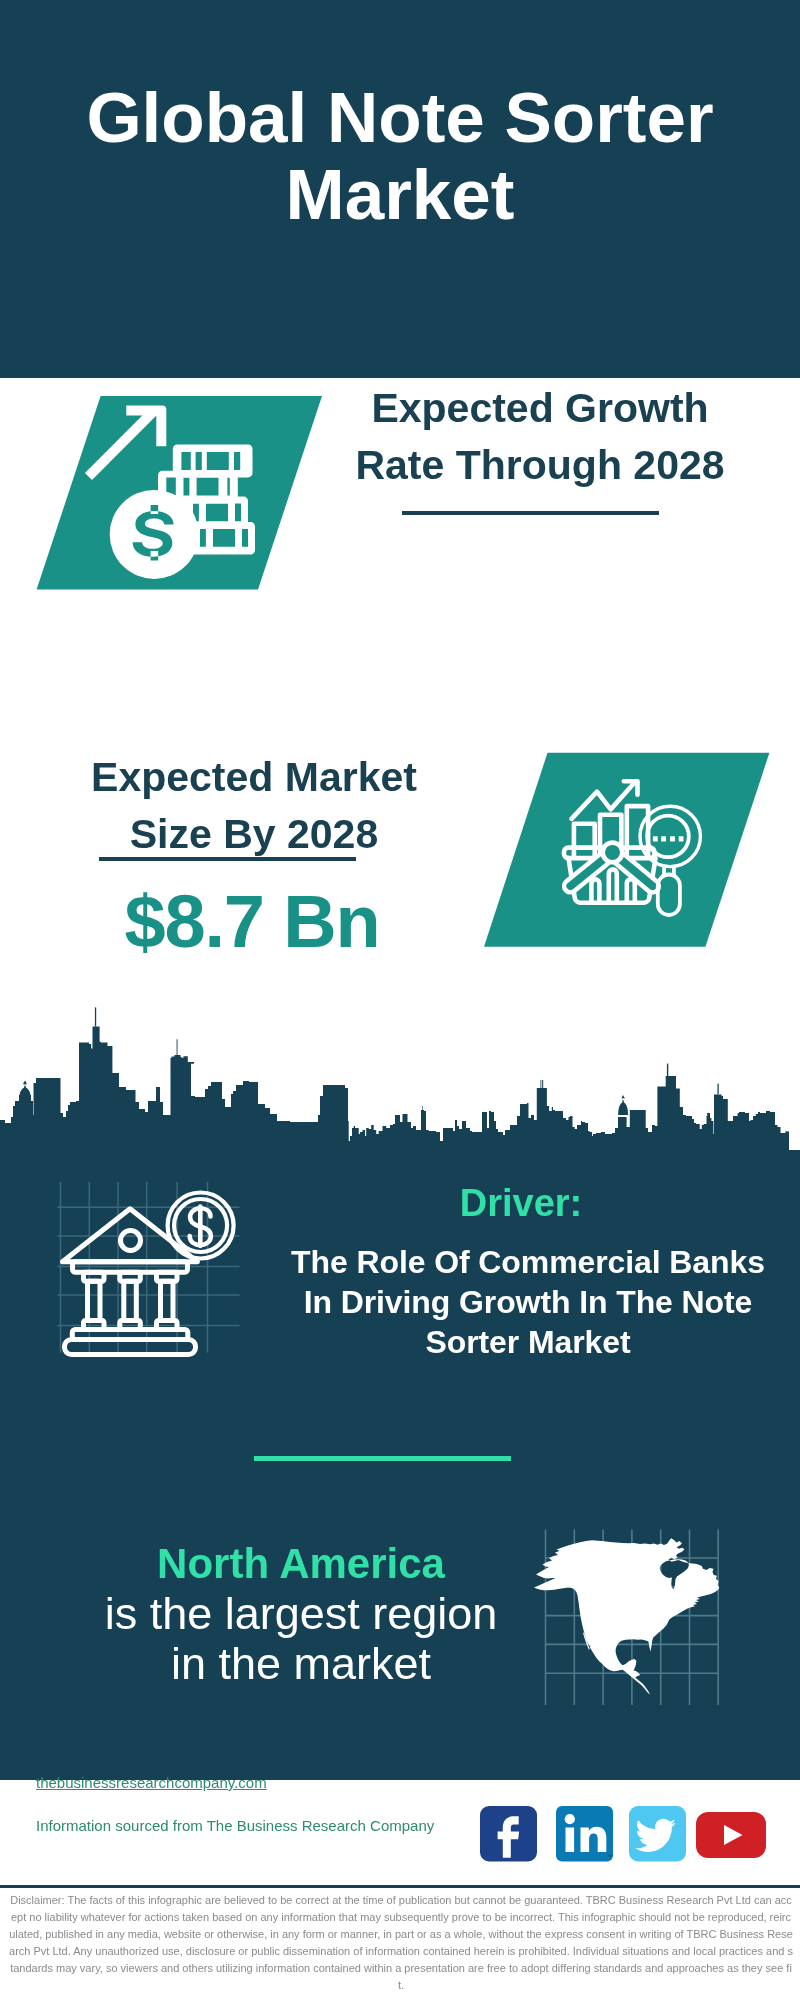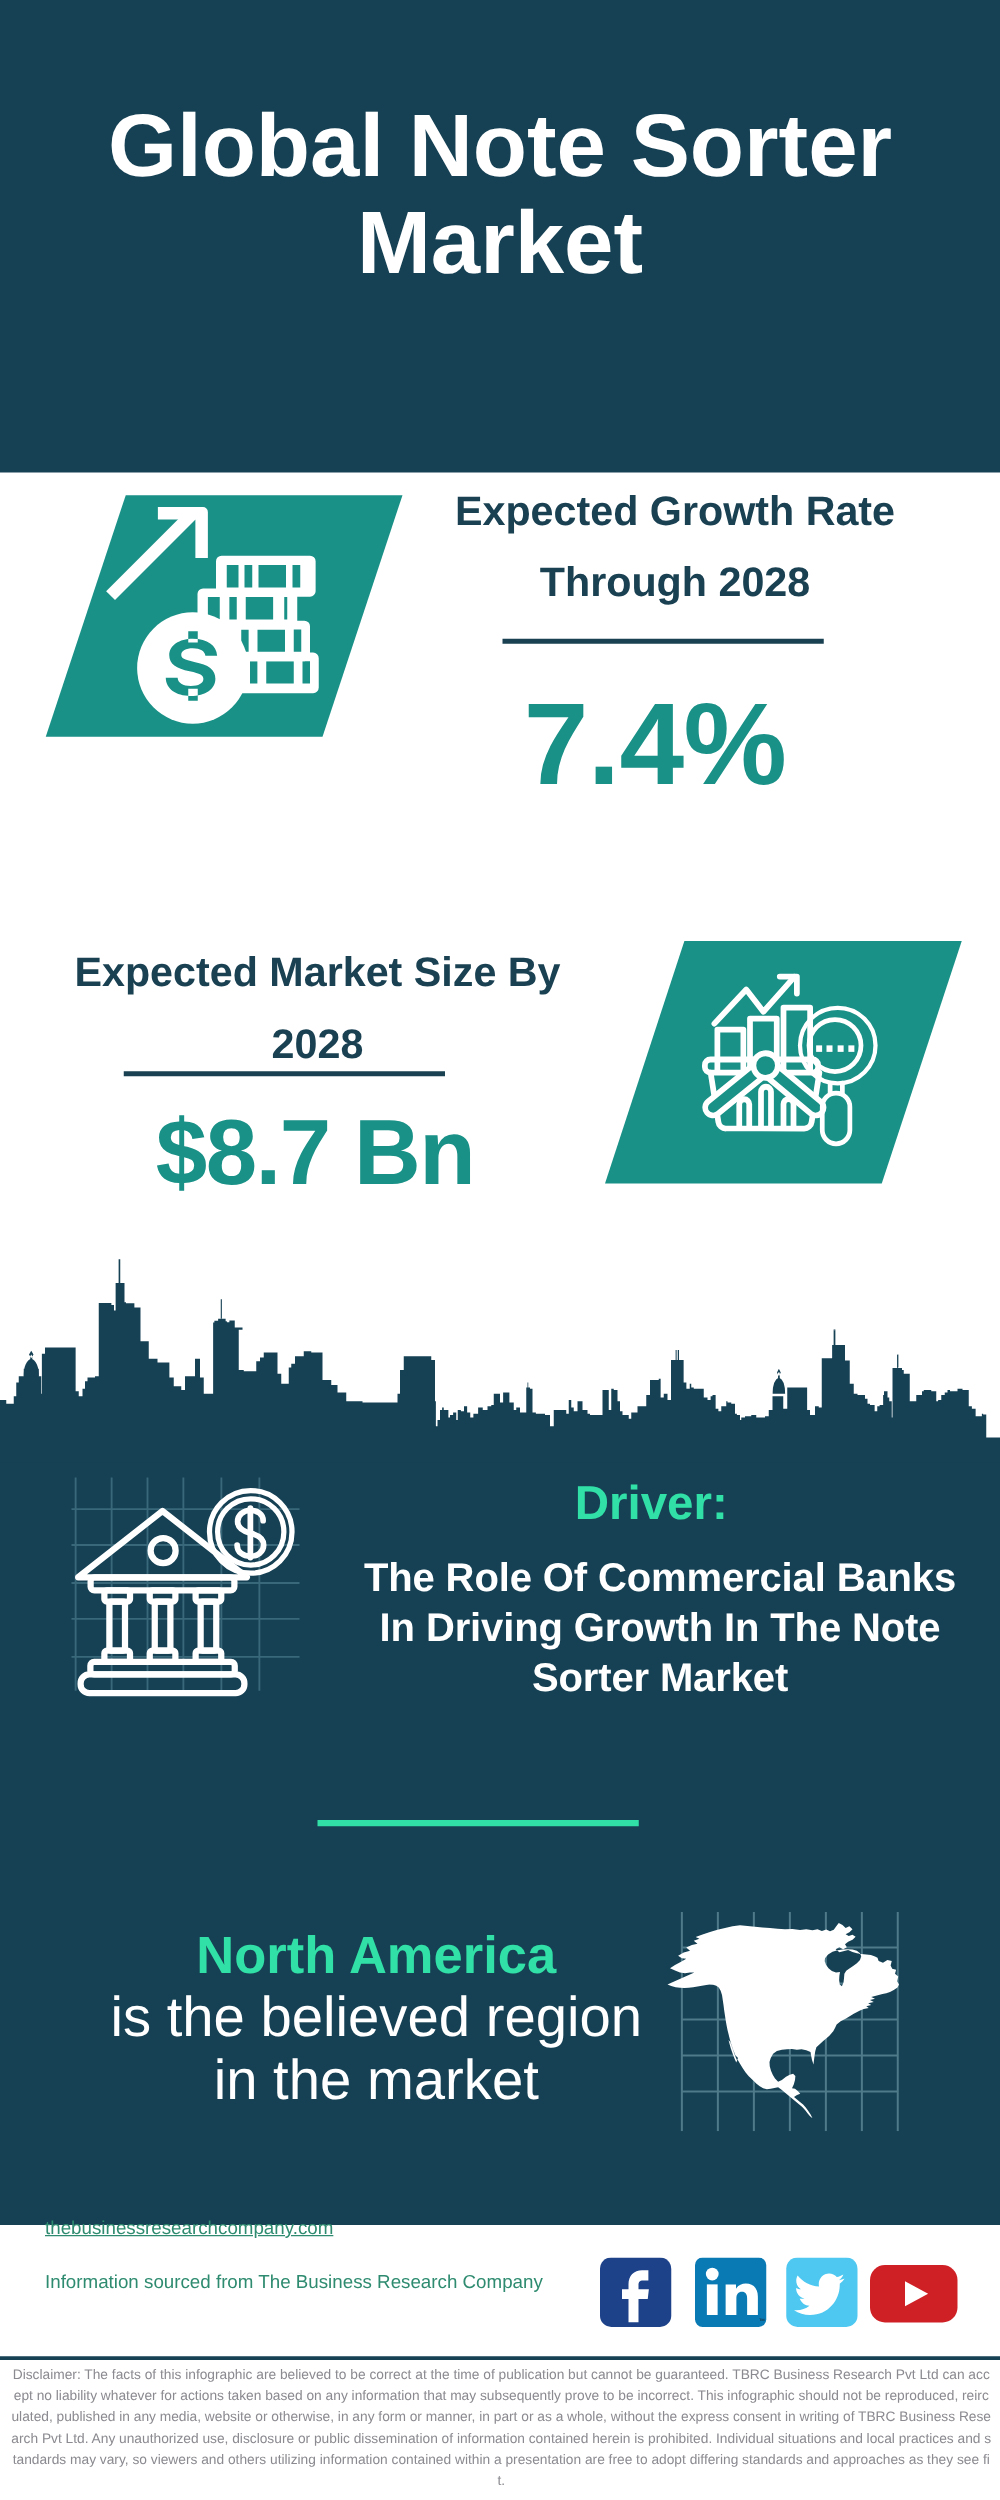--- a/index.html
+++ b/index.html
@@ -10,21 +10,21 @@
   
   .header { position:absolute; left:0; top:0; width:800px; height:378px; background:#164154; }
   .header-title { position:absolute; left:83px; top:79px; width:634px; text-align:center;
     color:#ffffff; font-size:71px; font-weight:bold; line-height:77px; }
 
   
   .para { position:absolute; }
   .para svg { display:block; }
 
   
-  .stat-title { position:absolute; color:#1a4152; font-weight:bold; font-size:33px;
+  .stat-title { position:absolute; color:#1a4152; font-weight:bold; font-size:41px;
     line-height:57px; text-align:center; }
   .stat-rule { position:absolute; height:4px; background:#1a4152; }
   .stat-value { position:absolute; color:#199187; font-weight:bold; text-align:center; }
 
   
   .dark-sec { position:absolute; left:0; top:1150px; width:800px; height:630px; background:#164154; }
   .skyline { position:absolute; left:0; top:1005px; width:800px; height:165px; display:block; }
 
   
   .drv-label { position:absolute; color:#31E0A7; font-weight:bold; font-size:38px; line-height:40px;
@@ -78,21 +78,20 @@
 
         <circle cx="124.2" cy="146.4" r="44.5" fill="#ffffff"></circle>
         <path fill="#199187" d="M120.6,117.0 h7.6 v9.0 h-7.6 z M120.6,163.0 h7.6 v9.5 h-7.6 z
           M124.3,123.0 c-11.0,0 -18.9,5.4 -18.9,13.2 c0,7.1 5.5,10.6 16.3,12.8 c8.6,1.8 11.0,3.3 11.0,6.2 c0,3.4 -3.9,5.6 -10.0,5.6 c-6.5,0 -10.4,-2.5 -10.6,-6.6 h-9.5 c0.2,8.8 7.9,14.5 20.0,14.5 c11.9,0 19.7,-5.6 19.7,-13.8 c0,-7.4 -5.3,-11.1 -16.9,-13.4 c-8.2,-1.7 -10.4,-3.0 -10.4,-5.7 c0,-3.2 3.7,-5.2 9.3,-5.2 c5.9,0 9.6,2.3 10.0,6.0 h9.4 c-0.5,-8.2 -7.7,-13.6 -19.4,-13.6 z"></path>
       </g>
     </svg>
   </div>
 
   <div class="stat-title" style="left:340px; top:380px; width:400px;">Expected Growth Rate Through 2028</div>
   <div class="stat-rule" style="left:402px; top:511px; width:257px;"></div>
-  <div class="stat-value" style="left:324px; top:547px; width:400px; font-size:93px; line-height:96px; letter-spacing:-0.5px;">7.4%</div>
 
   <div class="stat-title" style="left:54px; top:749px; width:400px;">Expected Market Size By 2028</div>
   <div class="stat-rule" style="left:99px; top:857px; width:257px;"></div>
   <div class="stat-value" style="left:52px; top:882px; width:400px; font-size:74px; line-height:80px; letter-spacing:-1.2px;">$8.7 Bn</div>
 
   <div class="para" style="left:480px; top:745px; width:300px; height:210px;">
     <svg width="300" height="210" viewBox="0 0 300 210">
       <polygon points="67.5,7.8 289.4,7.8 225.4,201.8 4,201.8" fill="#199187"></polygon>
       <g fill="none" stroke="#ffffff" stroke-width="4.6" stroke-linecap="round" stroke-linejoin="round">
 
@@ -189,21 +188,21 @@
       <line x1="155.3" y1="31.5" x2="155.3" y2="71"></line>
       <path d="M165.5,41.5 c0,-5.3 -4.6,-8.2 -10.2,-8.2 c-5.6,0 -10.2,3.7 -10.2,8.9 c0,5.2 4.0,7.7 10.2,9.3 c6.2,1.6 10.6,4.0 10.6,9.5 c0,5.4 -4.8,9.0 -10.6,9.0 c-5.8,0 -10.6,-3.2 -10.6,-8.9"></path>
     </g>
   </svg>
 
   <div class="drv-label" style="left:281px; top:1183px; width:480px;">Driver:</div>
   <div class="drv-text" style="left:288px; top:1242px; width:480px;">The Role Of Commercial Banks In Driving Growth In The Note Sorter Market</div>
   <div class="sep" style="left:254px; top:1456px; width:257px;"></div>
 
   <div class="reg-name" style="left:61px; top:1542px; width:480px;">North America</div>
-  <div class="reg-text" style="left:61px; top:1592px; width:480px;">is the believed region</div>
+  <div class="reg-text" style="left:61px; top:1592px; width:480px;">is the largest region</div>
   <div class="reg-text" style="left:61px; top:1642px; width:480px;">in the market</div>
 
   <svg width="200" height="190" viewBox="0 0 200 190" style="position:absolute; left:525px; top:1515px;">
     <g stroke="#4e7a89" stroke-width="1.6" fill="none">
       <line x1="20.5" y1="14.5" x2="20.5" y2="190.0"></line>
       <line x1="49.3" y1="14.5" x2="49.3" y2="190.0"></line>
       <line x1="78.1" y1="14.5" x2="78.1" y2="190.0"></line>
       <line x1="106.9" y1="14.5" x2="106.9" y2="190.0"></line>
       <line x1="135.7" y1="14.5" x2="135.7" y2="190.0"></line>
       <line x1="164.5" y1="14.5" x2="164.5" y2="190.0"></line>

